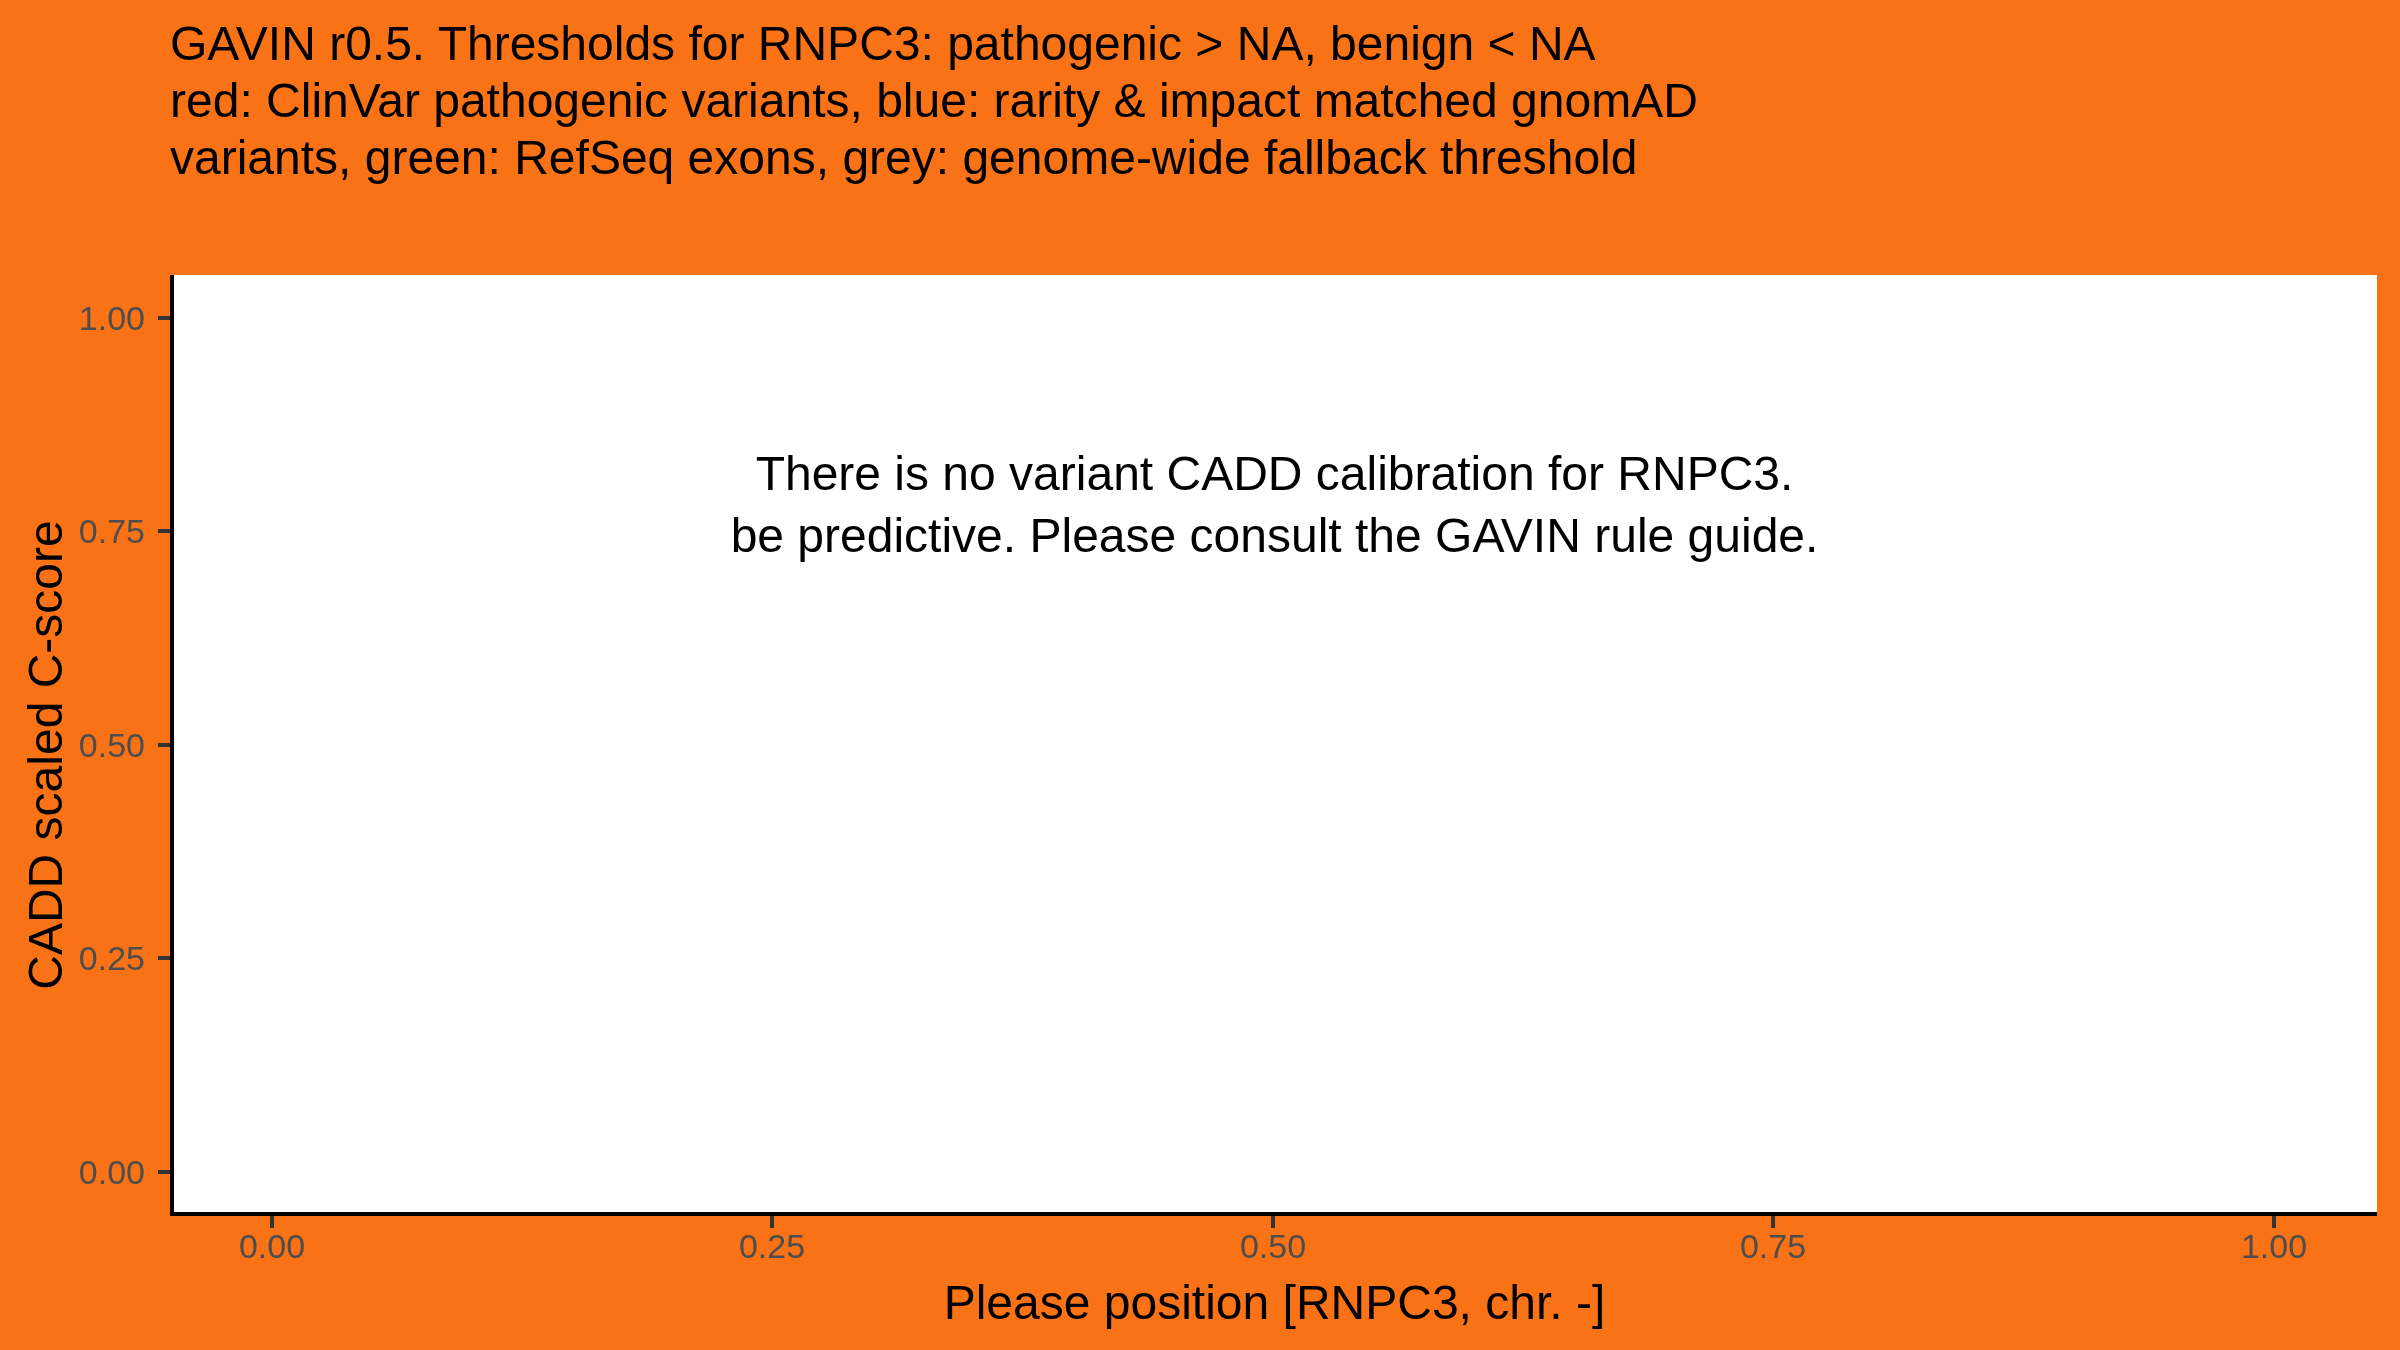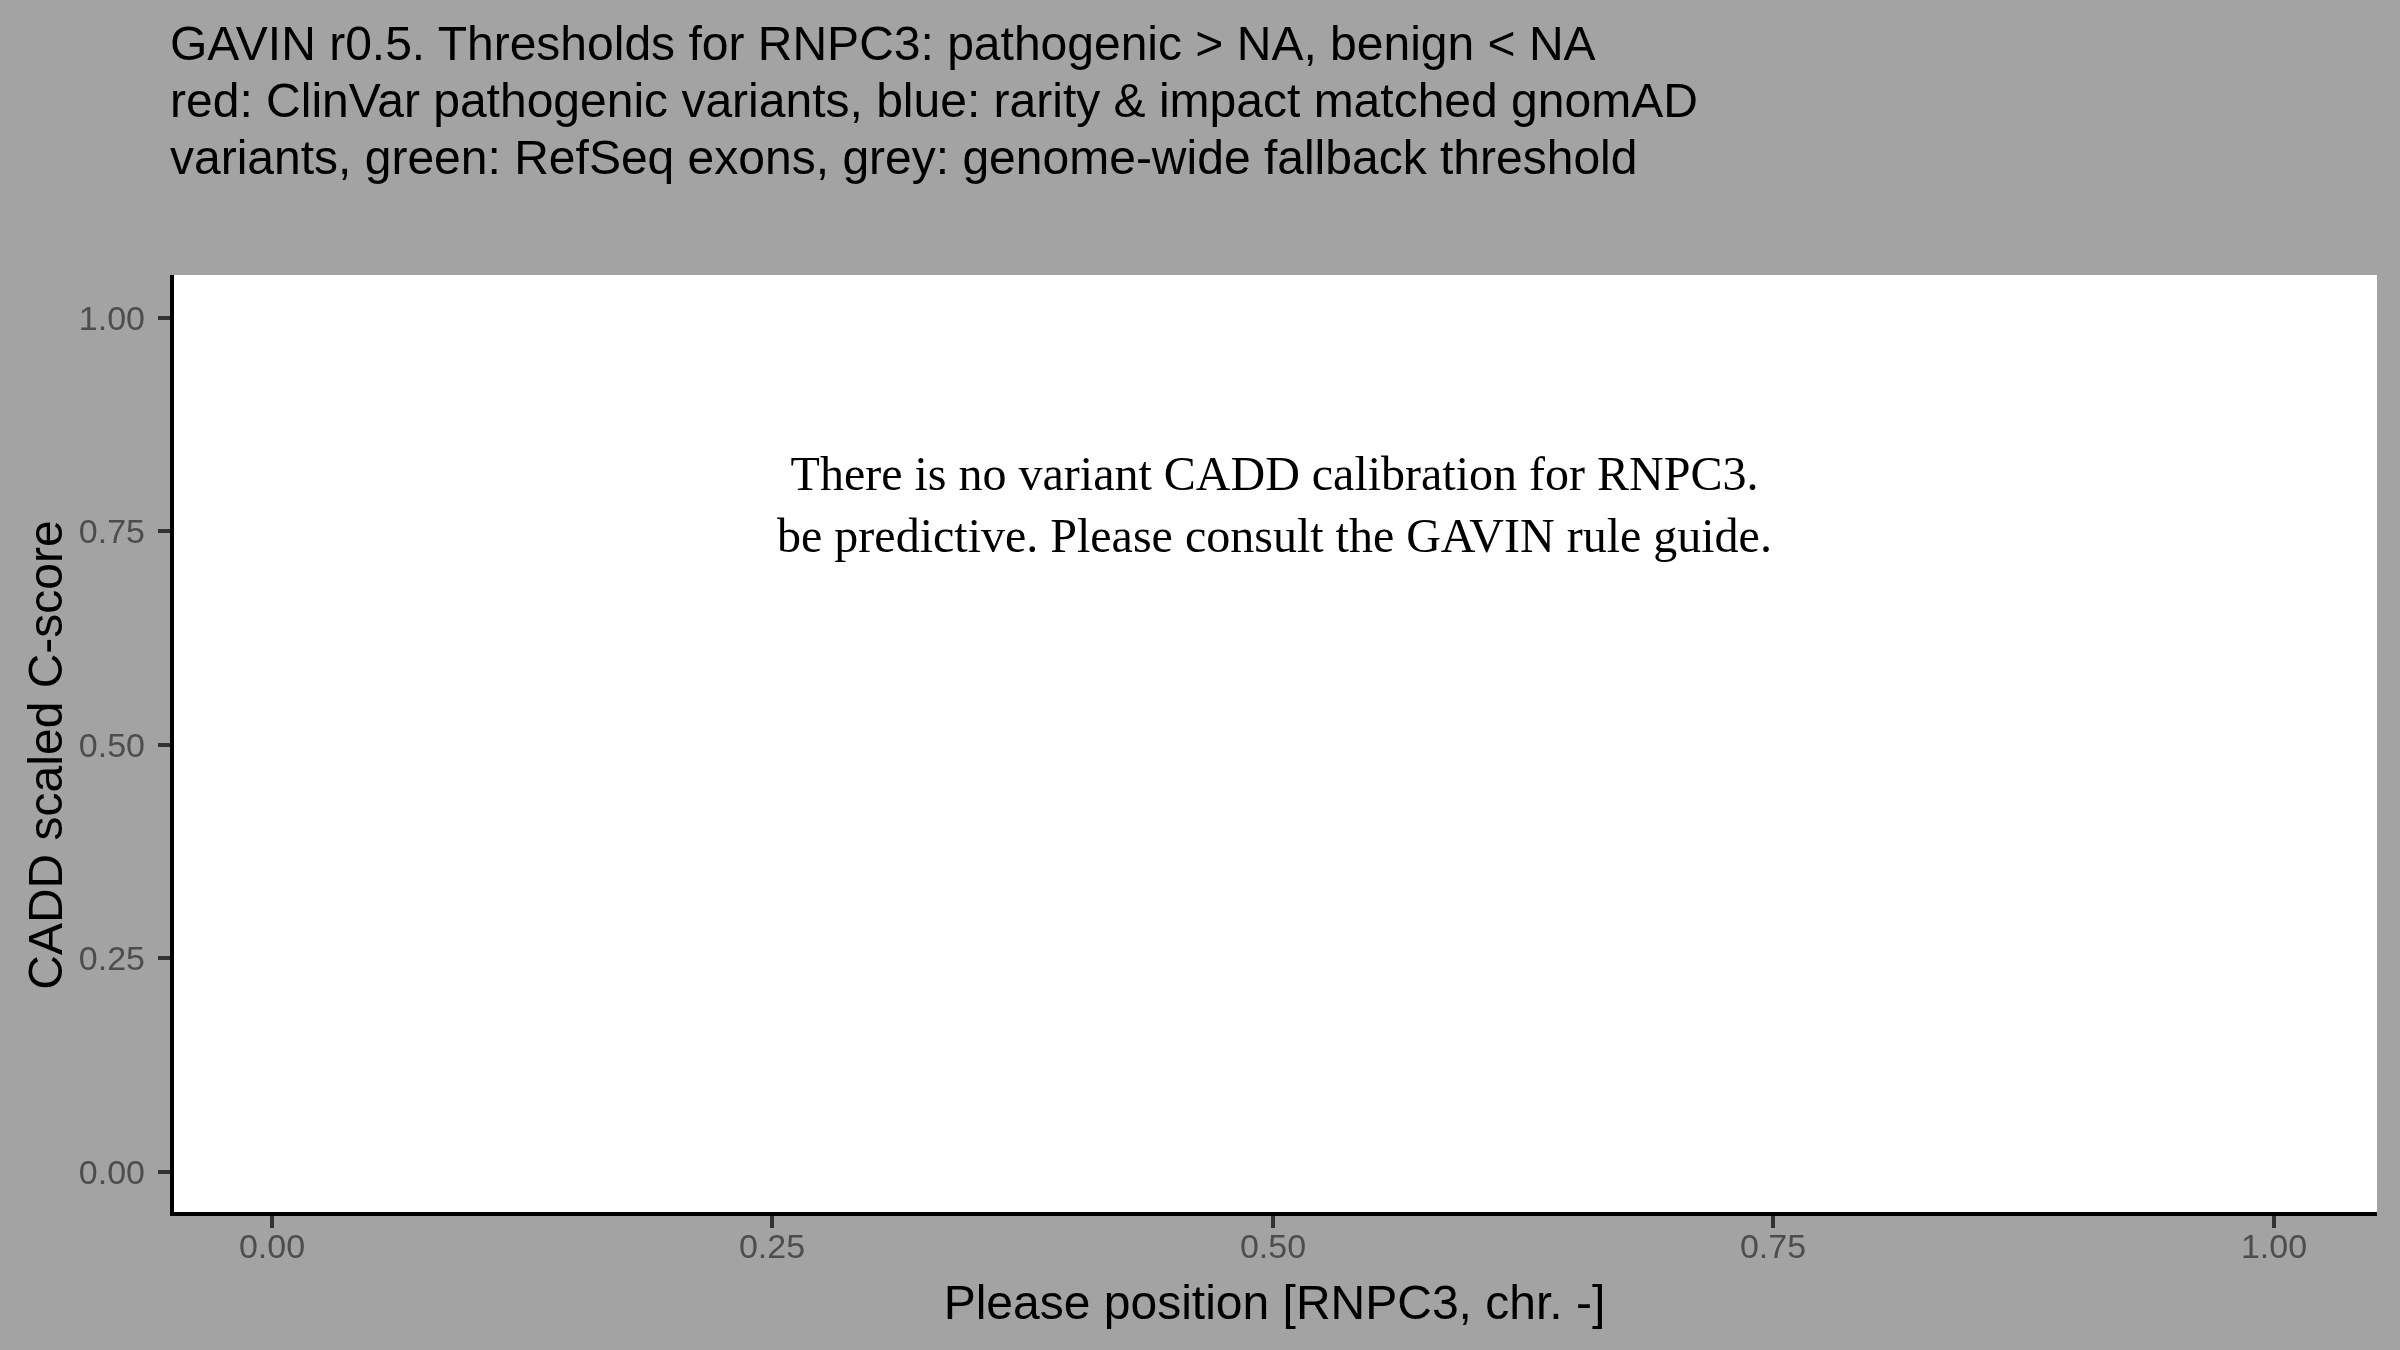--- a/index.html
+++ b/index.html
@@ -1,19 +1,19 @@
 <!DOCTYPE html>
 <html><head>
 <meta charset="utf-8">
 <style>
   html,body { margin:0; padding:0; background:#ffffff; }
   #canvas {
     position:relative;
     width:2400px; height:1350px;
-    background:#a3a3a3;
+    background:#f97316;
     font-family:"Liberation Sans", sans-serif;
     color:#000000;
     overflow:hidden;
   }
 
   
   #plot-title {
     position:absolute; left:170px; top:15px;
     font-size:48px; line-height:57px; color:#000000;
     white-space:nowrap;
@@ -26,21 +26,21 @@
     box-sizing:border-box;
     border-left:4px solid #000000;
     border-bottom:4px solid #000000;
     background:#ffffff;
   }
 
   
   #annotation {
     position:absolute; left:172px; top:443px; width:2205px;
     text-align:center;
-    font-size:48px; line-height:62px; color:#000000;font-family:Liberation Serif, serif;
+    font-size:48px; line-height:62px; color:#000000;
   }
 
   
   #x-axis-title {
     position:absolute; left:172px; top:1279px; width:2205px;
     text-align:center; font-size:48px; line-height:48px; color:#000000;
   }
   #y-axis-title {
     position:absolute; left:46px; top:755px;
     transform:translate(-50%,-50%) rotate(-90deg);

